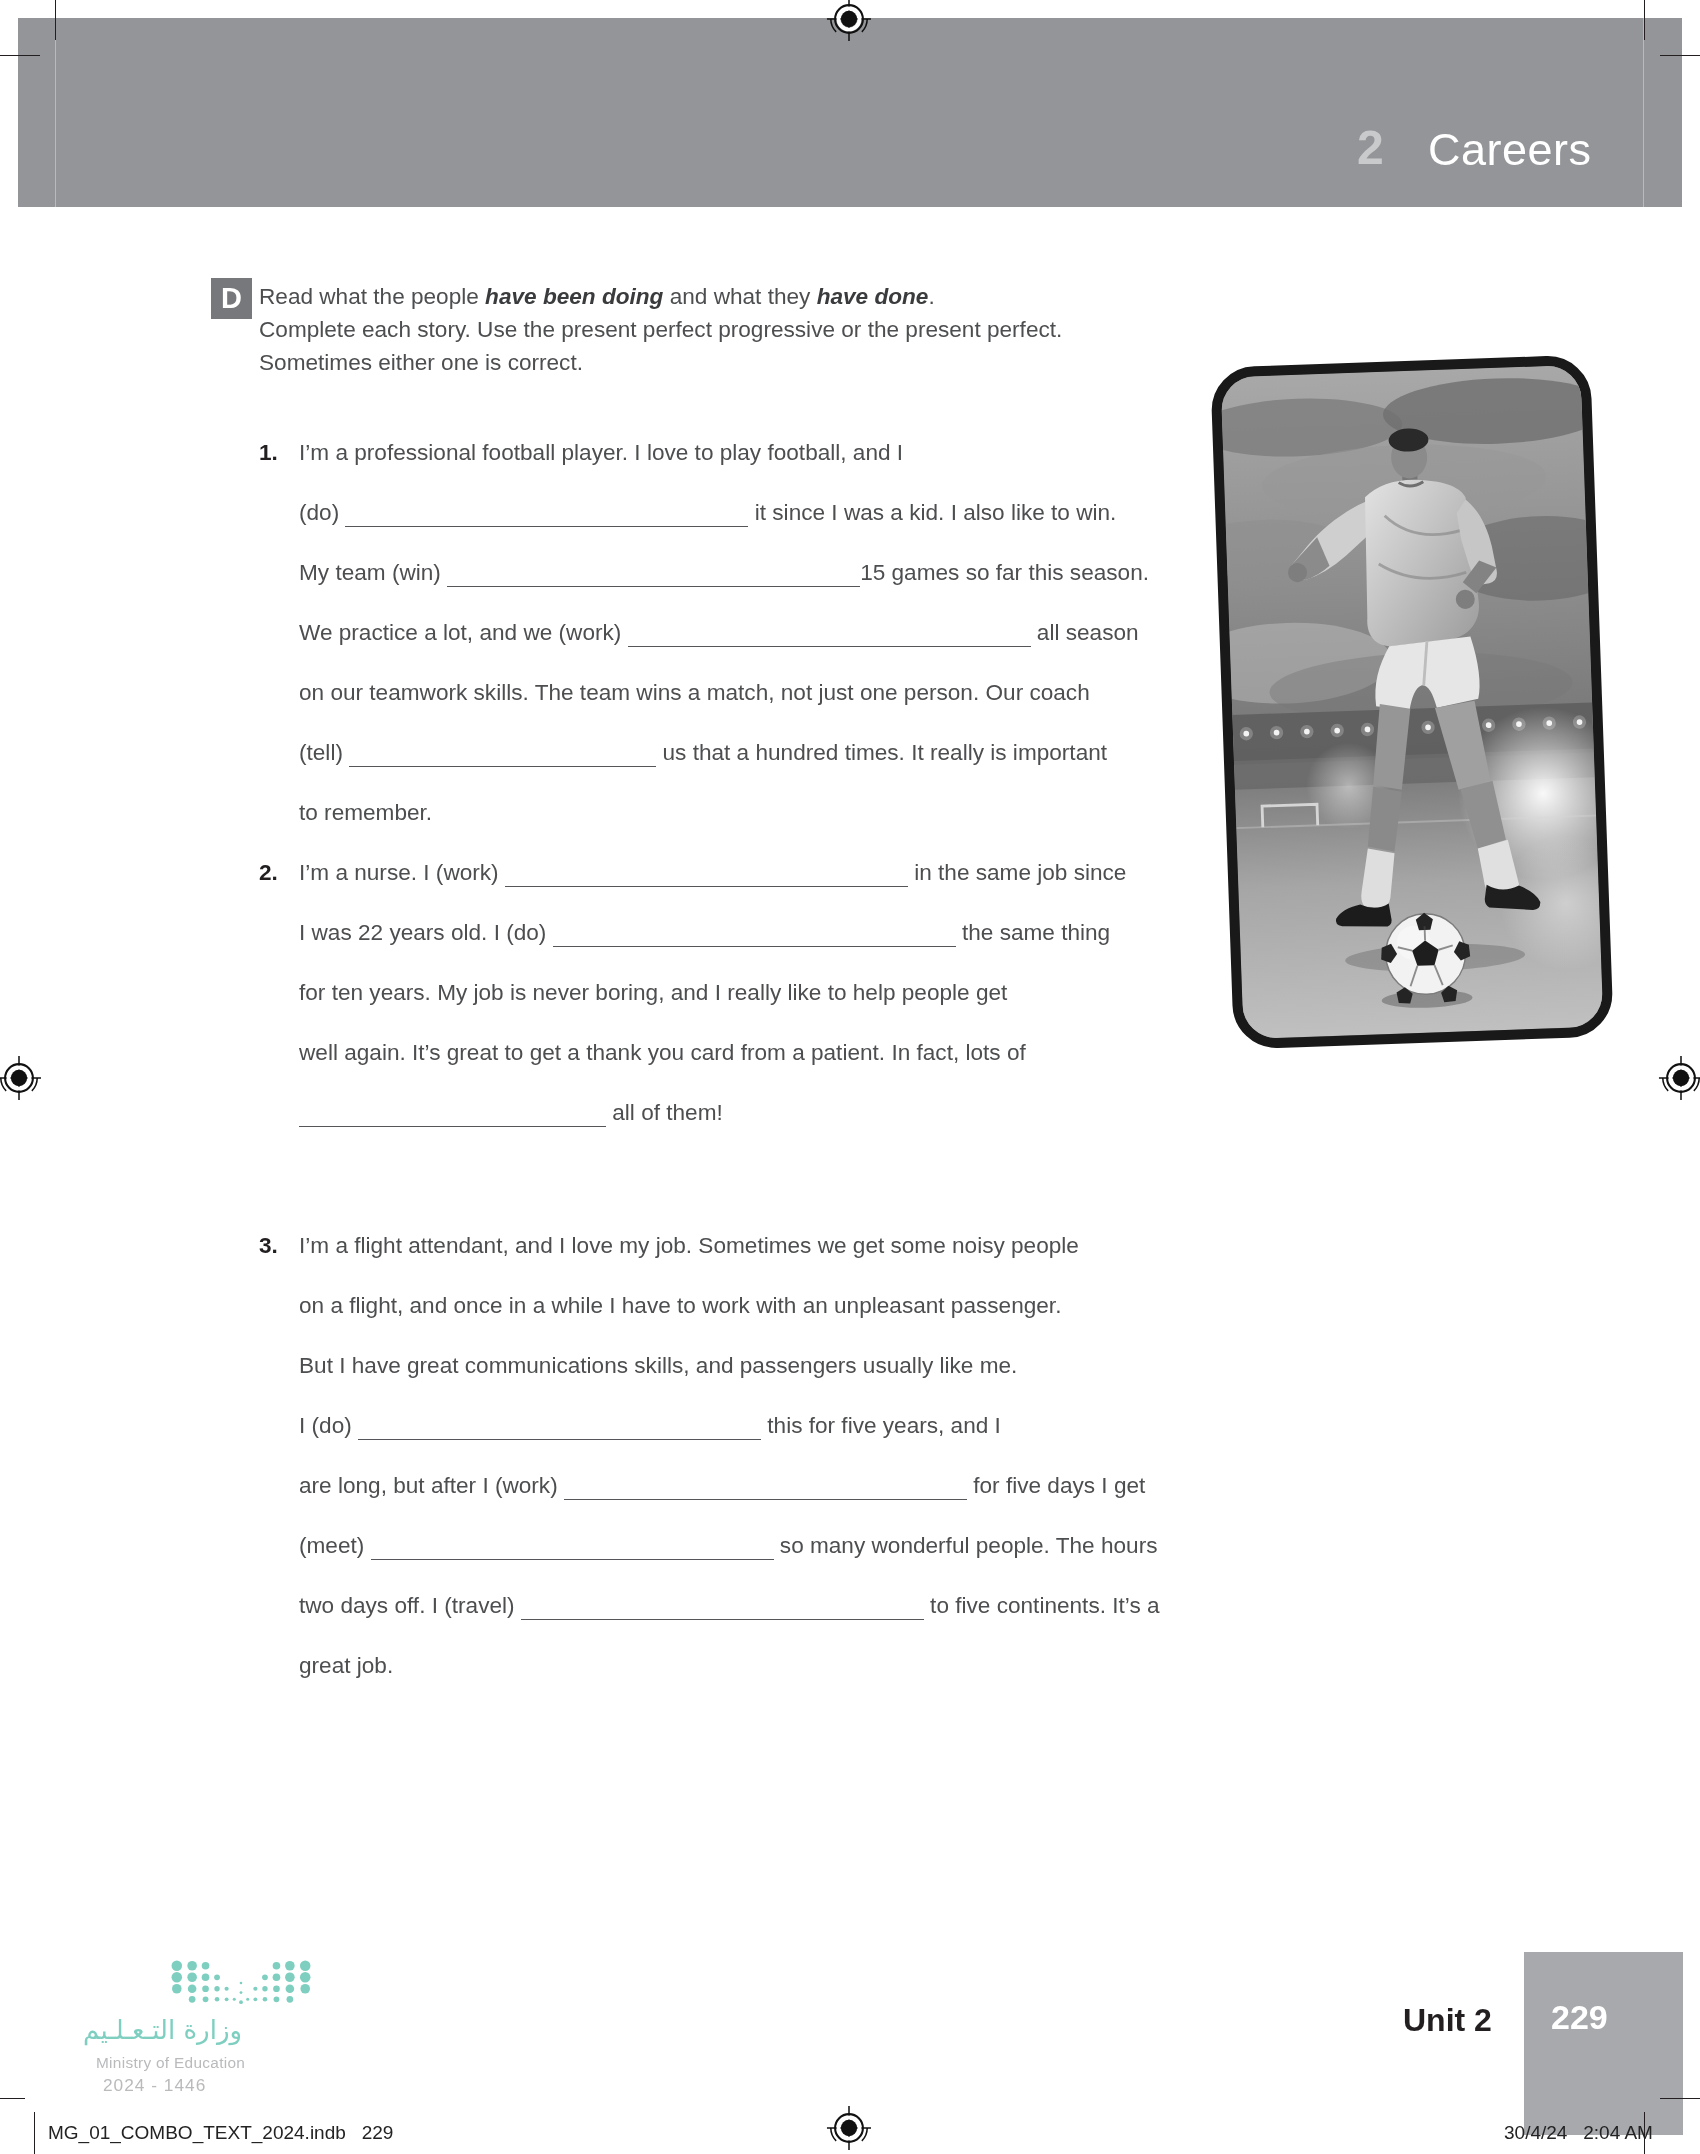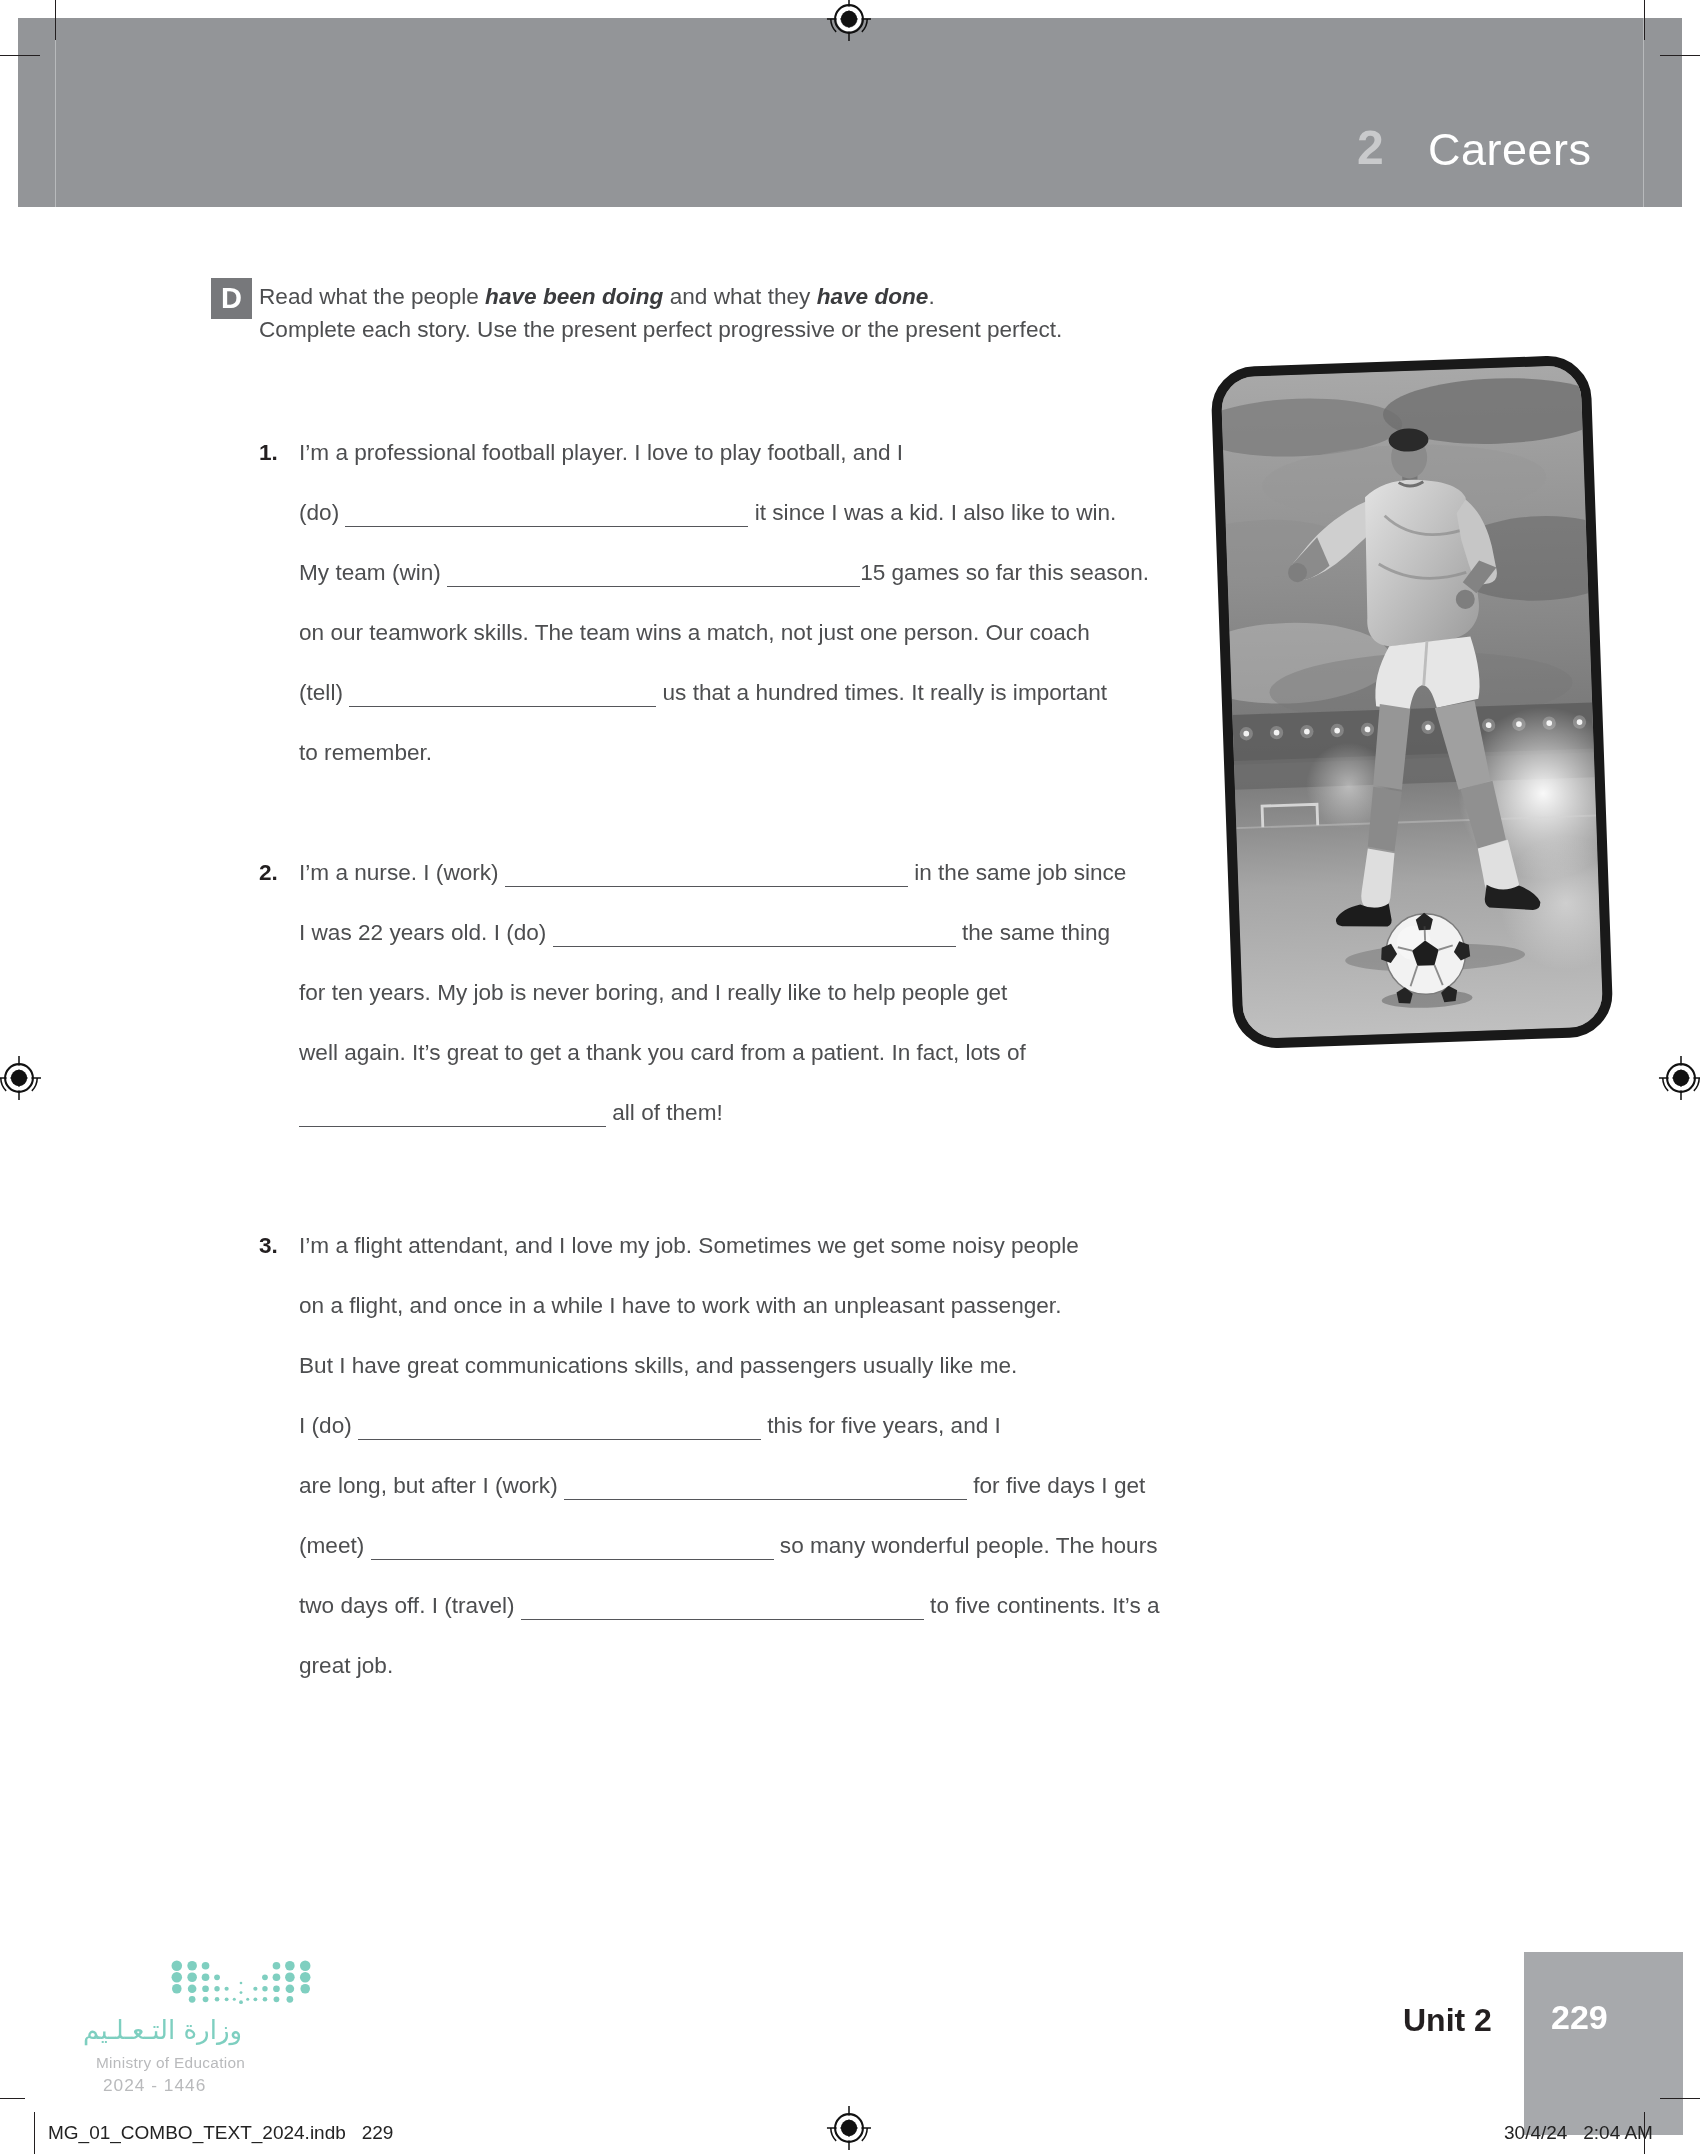--- a/index.html
+++ b/index.html
@@ -56,27 +56,29 @@
     <div class="trimline" style="left:37px"></div>
     <div class="trimline" style="left:1625px"></div>
     <span class="unit-num">2</span>
     <span class="unit-title">Careers</span>
   </div>
 
   <div class="dbox">D</div>
   <div class="instructions">
     <div class="iline"><span>Read what the people </span><span class="em">have been doing</span><span> and what they </span><span class="em">have done</span><span>.</span></div>
     <div class="iline"><span>Complete each story. Use the present perfect progressive or the present perfect.</span></div>
+    <div class="iline"><span>Sometimes either one is correct.</span></div>
   </div>
 
   <div class="story" style="top:423px">
     <span class="num">1.</span>
     <div class="line"><span>I’m a professional football player. I love to play football, and I</span></div>
     <div class="line"><span>(do) </span><span class="blank" style="width: 403px;"></span><span> it since I was a kid. I also like to win.</span></div>
     <div class="line"><span>My team (win) </span><span class="blank" style="width: 413px;"></span><span>15 games so far this season.</span></div>
+    <div class="line"><span>We practice a lot, and we (work) </span><span class="blank" style="width: 403px;"></span><span> all season</span></div>
     <div class="line"><span>on our teamwork skills. The team wins a match, not just one person. Our coach</span></div>
     <div class="line"><span>(tell) </span><span class="blank" style="width: 307px;"></span><span> us that a hundred times. It really is important</span></div>
     <div class="line"><span>to remember.</span></div>
   </div>
 
   <div class="story" style="top:843px">
     <span class="num">2.</span>
     <div class="line"><span>I’m a nurse. I (work) </span><span class="blank" style="width: 403px;"></span><span> in the same job since</span></div>
     <div class="line"><span>I was 22 years old. I (do) </span><span class="blank" style="width: 403px;"></span><span> the same thing</span></div>
     <div class="line"><span>for ten years. My job is never boring, and I really like to help people get</span></div>

